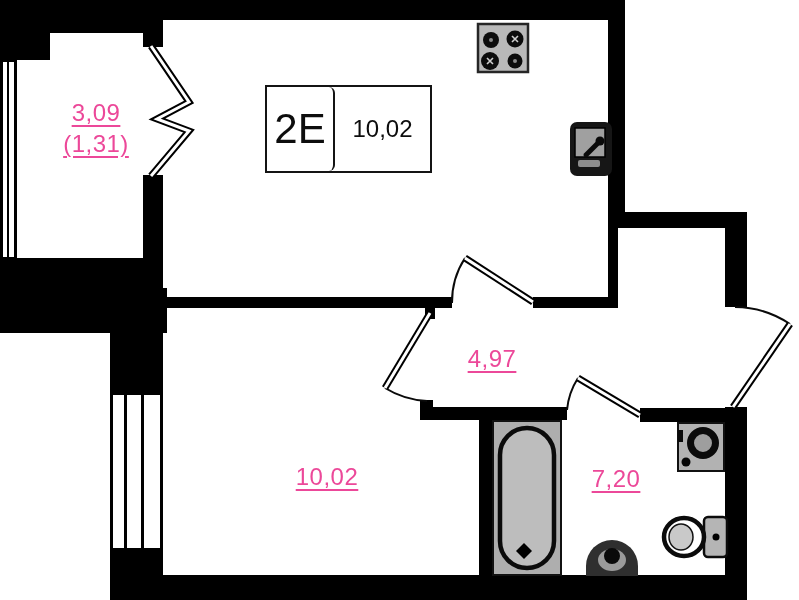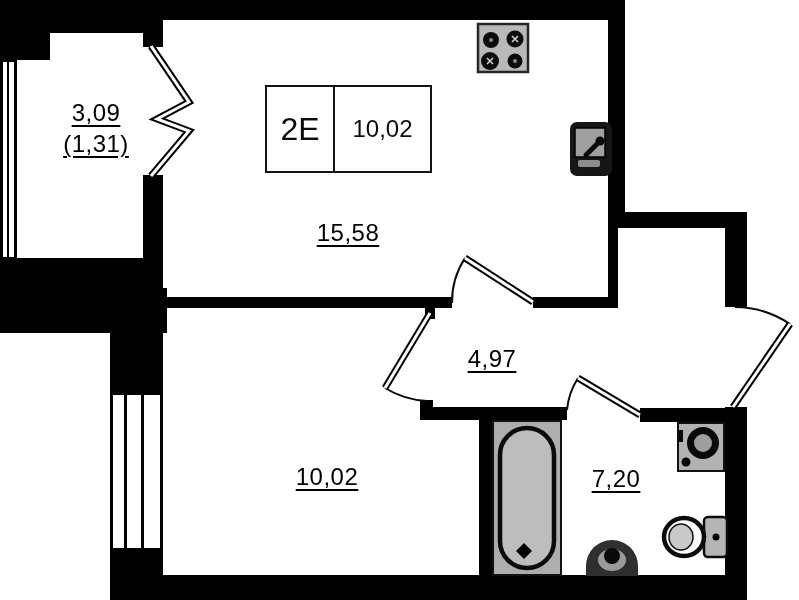--- a/index.html
+++ b/index.html
@@ -10,35 +10,35 @@
   svg.plan-gfx { position:absolute; left:0; top:0; }
 
   
   .leaf-outer { stroke:#000; stroke-width:7; fill:none; stroke-linejoin:miter; }
   .leaf-inner { stroke:#fff; stroke-width:3; fill:none; stroke-linejoin:miter; }
   .door-arc   { stroke:#0a0a0a; stroke-width:2; fill:none; }
 
   
   .lbl {
     position:absolute; text-align:center; font-size:24px; font-weight:500;
-    letter-spacing:0.5px; line-height:31px; color:#000000; white-space:nowrap;
+    letter-spacing:0.5px; line-height:31px; color:#ec4899; white-space:nowrap;
   }
   .lbl .u {
     text-decoration:underline; text-underline-offset:4px;
     text-decoration-thickness:1.5px; display:inline-block;
   }
 
   
   .stamp {
     position:absolute; left:265px; top:85px; width:167px; height:88px;
     border:2.5px solid #141414; background:#fff; display:flex; box-sizing:border-box;
   }
   .stamp-unit {
     width:66px; border-right:2.5px solid #141414; display:flex;
-    align-items:center; justify-content:center; font-size:32px; font-weight:500;
+    align-items:center; justify-content:center; font-size:42px; font-weight:500;border-radius:6px;
   }
   .stamp-rows { flex:1; display:flex; flex-direction:column; }
   .stamp-row {
     flex:1; display:flex; align-items:center; justify-content:center;
     font-size:24px; font-weight:500; border-bottom:2px solid #141414;
   }
   .stamp-row:last-child { border-bottom:none; }
 </style>
 </head>
 <body>
@@ -169,23 +169,20 @@
     <div class="stamp-rows">
       <div class="stamp-row">10,02</div>
     </div>
   </div>
 
   <div class="lbl" style="left:40px; top:97px; width:112px;">
     <span class="u">3,09</span><br>
     <span class="u">(1,31)</span>
   </div>
 
-  <div class="lbl" style="left:298px; top:217px; width:100px;">
-    <span class="u">15,58</span>
-  </div>
 
   <div class="lbl" style="left:452px; top:343px; width:80px;">
     <span class="u">4,97</span>
   </div>
 
   <div class="lbl" style="left:282px; top:461px; width:90px;">
     <span class="u">10,02</span>
   </div>
 
   <div class="lbl" style="left:576px; top:463px; width:80px;">

